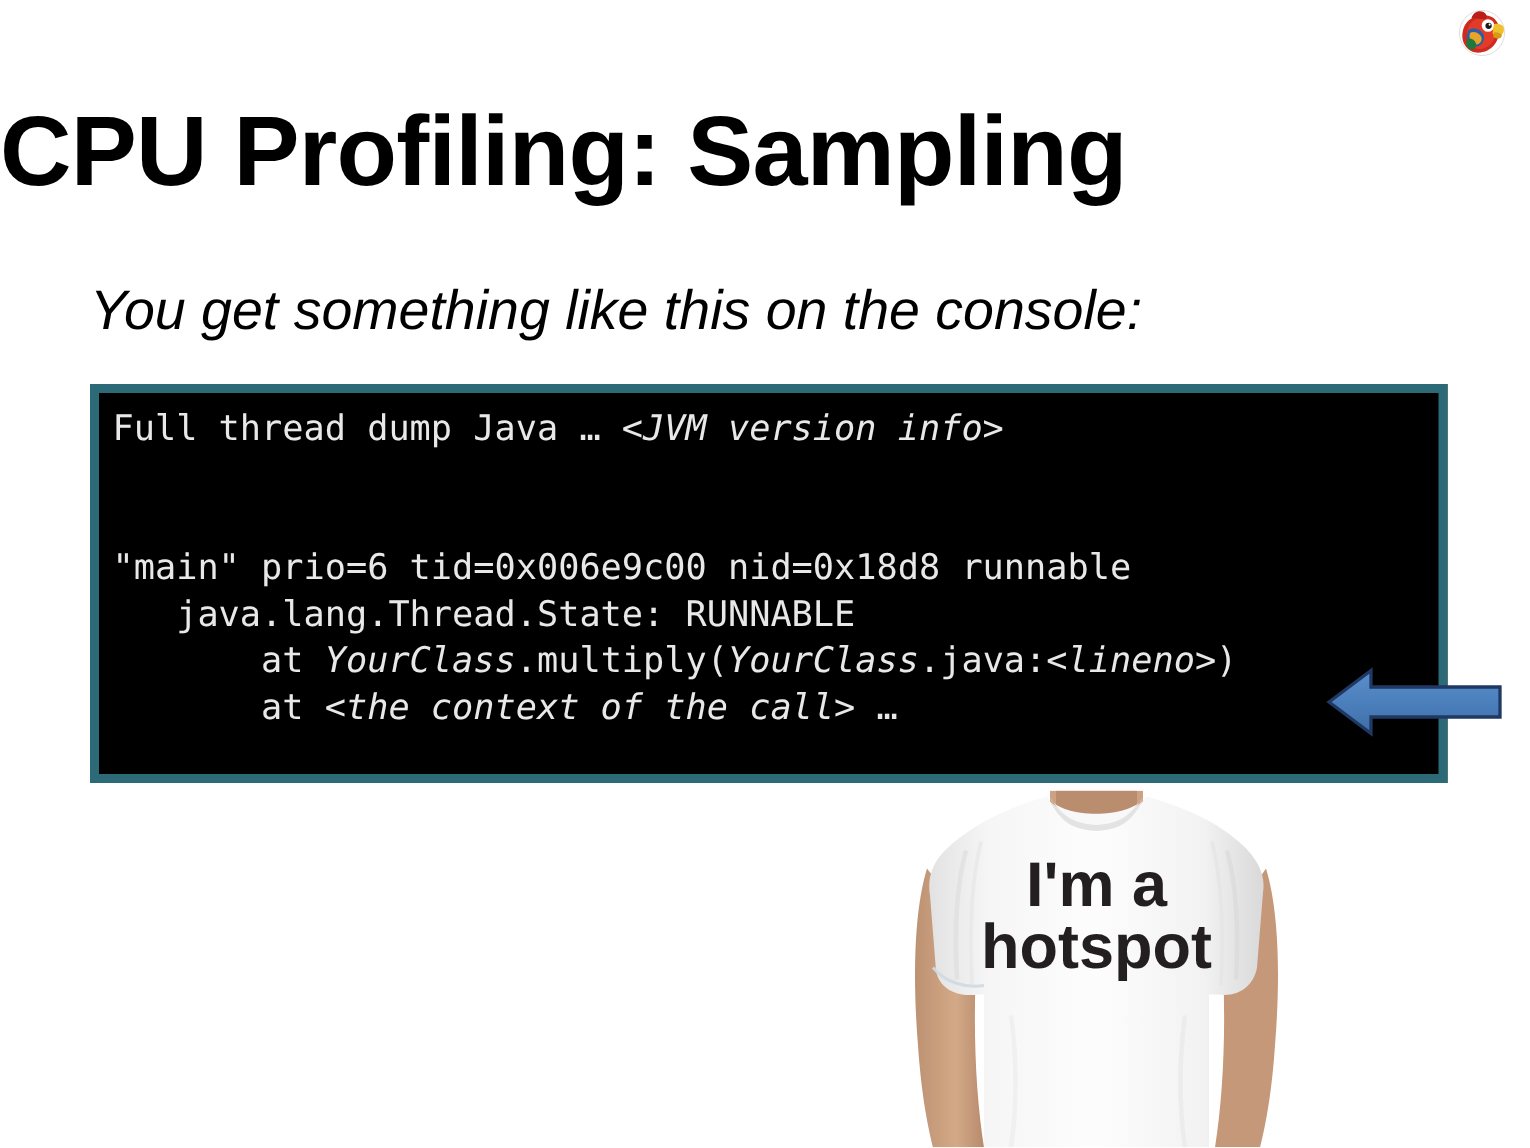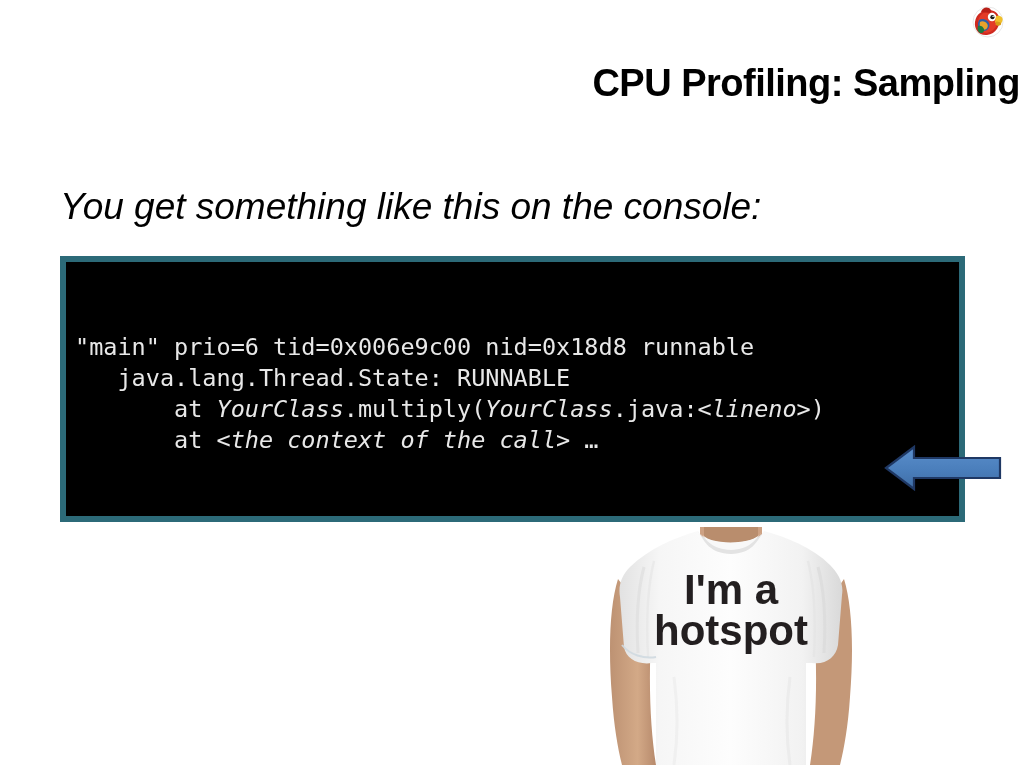--- a/index.html
+++ b/index.html
@@ -23,22 +23,22 @@
     width: 40px;
     height: 36px;
   }
 
   
   .slide-title {
     position: absolute;
     top: 62px;
     left: 0;
     width: 1020px;
-    text-align: right;
-    font-size: 38px;
+    text-align: left;
+    font-size: 66px;
     font-weight: bold;
     color: #000000;
     letter-spacing: -0.5px;
     font-family: "Liberation Sans", sans-serif;
     white-space: nowrap;
   }
 
   
   .slide-subtitle {
     position: absolute;
@@ -131,20 +131,21 @@
     <path d="M28 17.5 C31 17.5, 33.5 18.5, 33.2 20 C32.8 22, 29 22.4, 27.4 20.4 Z" fill="#d79a18"></path>
   </svg>
 </div>
 
 <div class="slide-title">CPU Profiling: Sampling</div>
 
 <div class="slide-subtitle">You get something like this on the console:</div>
 
 <div class="console-box">
   <div class="console-inner" id="console-lines">
+      <div class="cline"><span>Full thread dump Java … </span><span class="it">&lt;JVM version info&gt;</span></div>
       <div class="cline spacer-line"><span></span></div>
       <div class="cline spacer-line"><span></span></div>
       <div class="cline"><span>"main" prio=6 tid=0x006e9c00 nid=0x18d8 runnable</span></div>
       <div class="cline"><span>   java.lang.Thread.State: RUNNABLE</span></div>
       <div class="cline"><span>       at </span><span class="it">YourClass</span><span>.multiply(</span><span class="it">YourClass</span><span>.java:</span><span class="it">&lt;lineno&gt;</span><span>)</span></div>
       <div class="cline"><span>       at </span><span class="it">&lt;the context of the call&gt;</span><span> …</span></div>
     </div>
 </div>
 
 <div class="arrow-wrap">

